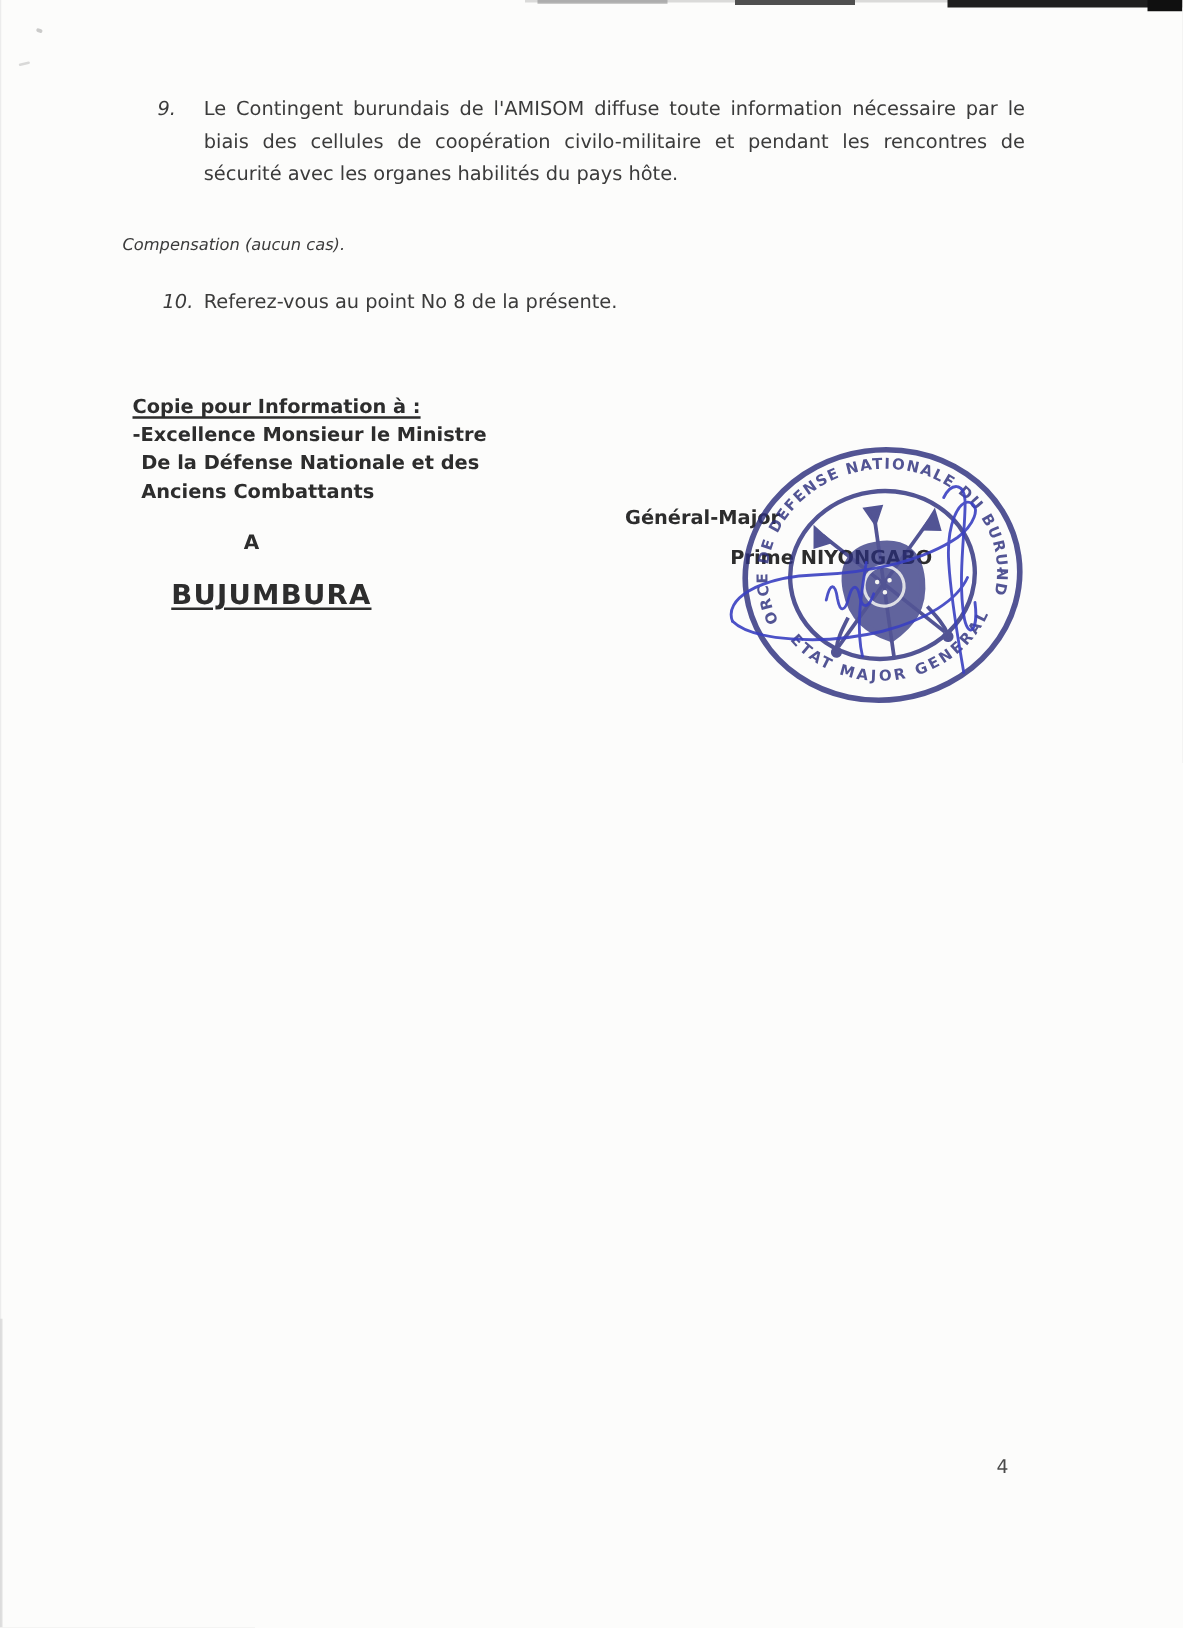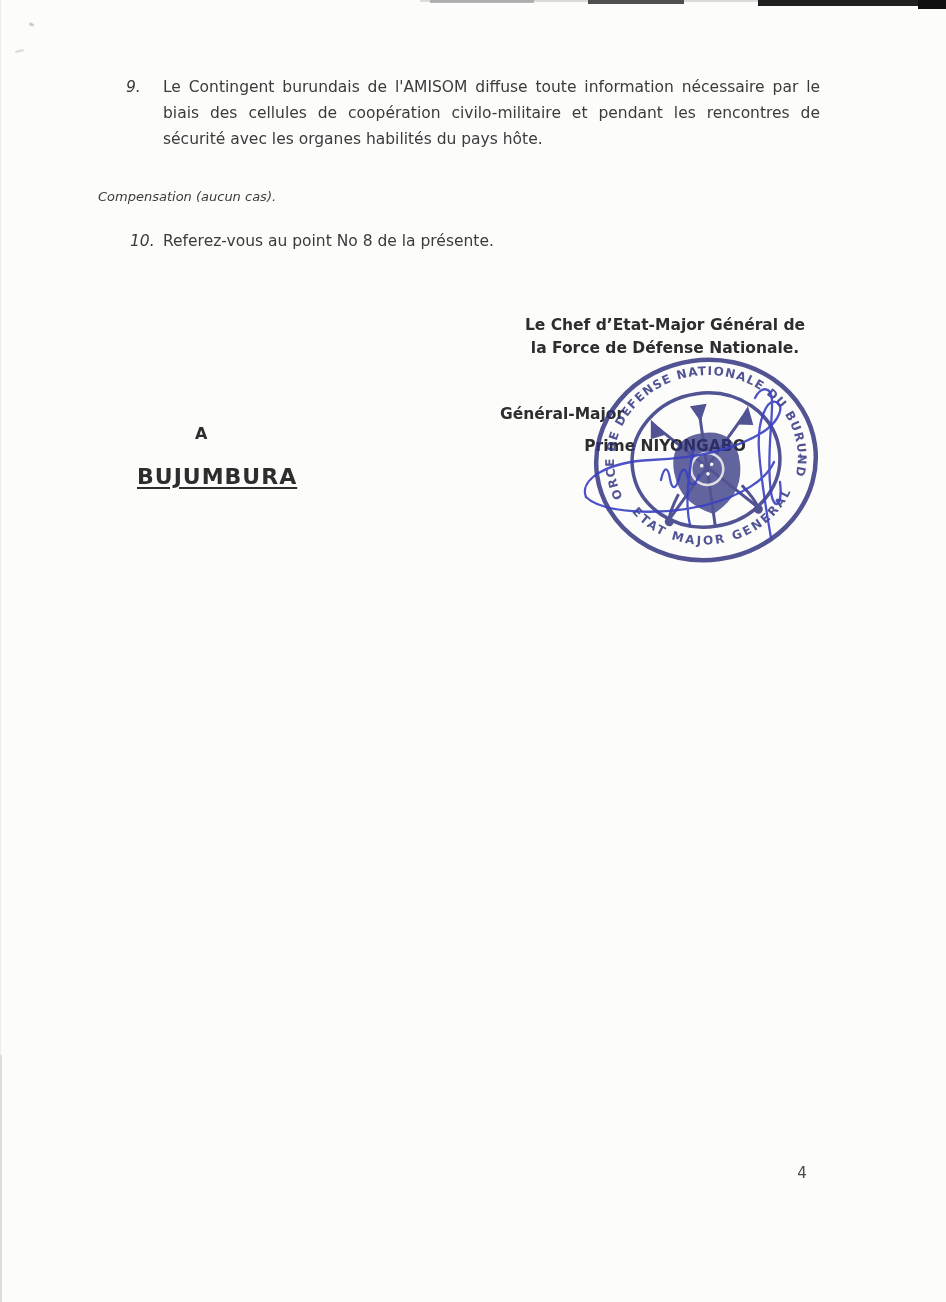--- a/index.html
+++ b/index.html
@@ -77,27 +77,29 @@
     <div class="txt">Le Contingent burundais de l'AMISOM diffuse toute information nécessaire par le biais des cellules de coopération civilo-militaire et pendant les rencontres de sécurité avec les organes habilités du pays hôte.</div>
   </div>
 
   <div class="compensation">Compensation (aucun cas).</div>
 
   <div class="num-para para10">
     <span class="num">10.</span>
     <div class="txt">Referez-vous au point No 8 de la présente.</div>
   </div>
 
+  <div class="copy-block">
+    <div class="heading">Copie pour Information à :</div>
+    <div>-Excellence Monsieur le Ministre</div>
+    <div class="indent">De la Défense Nationale et des</div>
+    <div class="indent">Anciens Combattants</div>
+  </div>
   <div class="a-label">A</div>
   <div class="bujumbura">BUJUMBURA</div>
 
-  <div class="chef-block">
-    <div>Le Chef d’Etat-Major Général de</div>
-    <div>la Force de Défense Nationale.</div>
-  </div>
   <div class="signer-name">Prime NIYONGABO</div>
   <div class="signer-rank">Général-Major</div>
 
   <svg class="stamp-svg" viewBox="0 0 290 240">
     <g transform="rotate(-8 145 118)" opacity="0.82" fill="none" stroke-width="4.5" stroke="#2c2f7d">
       <ellipse cx="145" cy="118" rx="110" ry="100"></ellipse>
       <ellipse cx="145" cy="118" rx="74" ry="67" stroke-width="3.5"></ellipse>
 
       <g stroke-width="3">
         <path d="M 102 170 L 188 80"></path>

